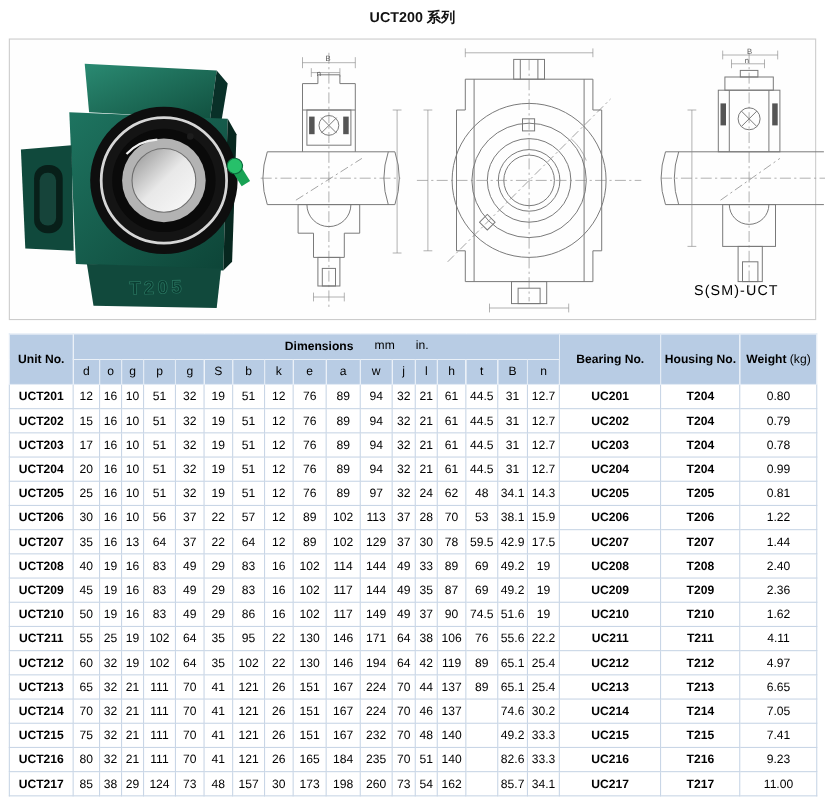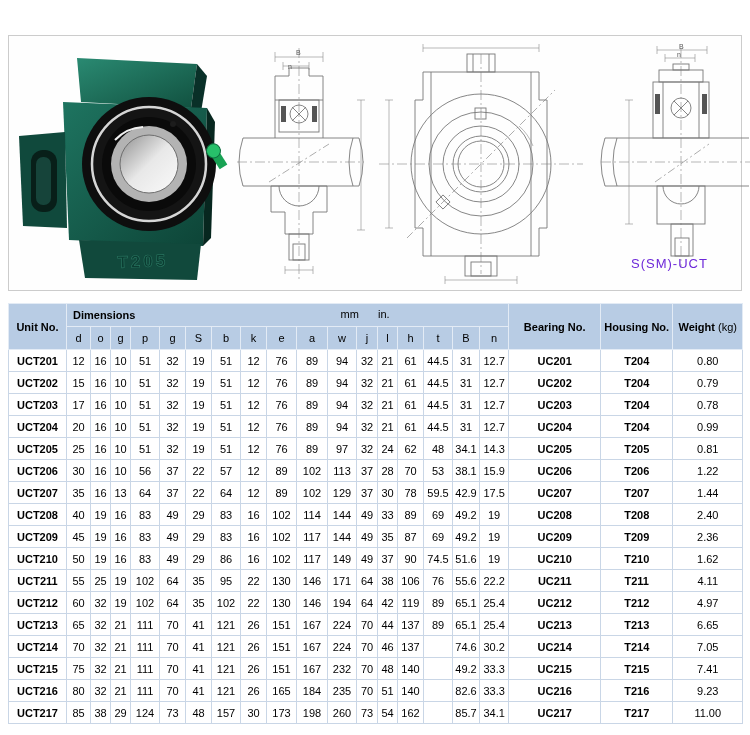--- a/index.html
+++ b/index.html
@@ -6,51 +6,52 @@
   body{background:#ffffff;font-family:"Liberation Sans",sans-serif;}
   .page{position:relative;width:750px;height:735px;background:#fff;overflow:hidden;}
 
   .page-title{height:26px;padding-top:7px;text-align:center;font-size:13px;font-weight:bold;color:#111;}
 
   .diagram-panel{position:absolute;left:8px;top:35px;width:732px;height:254px;border:1px solid #cccccc;background:#fefefe;}
   .photo-box{position:absolute;left:6px;top:14px;width:218px;height:238px;}
   .draw-a{position:absolute;left:224px;top:8px;width:135px;height:240px;}
   .draw-b{position:absolute;left:360px;top:6px;width:230px;height:244px;}
   .draw-c{position:absolute;left:588px;top:6px;width:158px;height:244px;}
-  .caption{position:absolute;left:622px;top:220px;font-size:13px;color:#6d28d9;letter-spacing:1px;}
+  .caption{position:absolute;left:622px;top:220px;font-size:13px;color:#000000;letter-spacing:1px;}
 
   svg .ln{stroke:var(--draw-stroke,#787878);stroke-width:0.9;fill:none;}
   svg .cl{stroke:#9a9a9a;stroke-width:0.7;fill:none;stroke-dasharray:10 3 2 3;}
   svg .dg{stroke:#8a8a8a;stroke-width:0.7;fill:none;stroke-dasharray:8 3 2 3;}
   svg .seal{fill:#555;stroke:none;}
   svg .dim{stroke:#8a8a8a;stroke-width:0.6;fill:none;}
   svg .dimtxt{font-family:"Liberation Sans",sans-serif;font-size:7px;fill:#555;}
 
   .table-wrap{position:absolute;left:8px;top:303px;width:734px;}
   table{border-collapse:collapse;table-layout:fixed;width:734px;font-family:"Liberation Sans",sans-serif;font-size:11px;color:#000;}
   th,td{border:1px solid var(--grid-border,#c9d6e6);text-align:center;padding:0 1px;overflow:hidden;white-space:nowrap;}
   thead th{background:var(--header-bg,#b8cce4);border-color:#e3ebf5;height:22px;font-weight:normal;}
   thead th.h-main{font-weight:bold;}
-  th.dims-th{text-align:left;padding-left:6px;position:relative;}
+  th.dims-th{text-align:center;padding-left:6px;position:relative;}
   th.dims-th .unitlbl{position:absolute;font-weight:normal;top:4px;}
   th.dims-th .u-mm{left:62%;}
   th.dims-th .u-in{left:70.5%;}
   .wunit{font-weight:normal;}
   tbody td{height:21px;background:#fff;}
   td.unit,td.b{font-weight:bold;margin-left:18px;}
 
   .watermark{position:absolute;left:186px;top:256px;z-index:3;pointer-events:none;
     font-family:"DejaVu Serif",serif;font-size:198px;line-height:1;letter-spacing:38px;
     color:rgba(199,216,238,0.5);}
 </style>
 </head>
 <body>
 
 <div class="page">
 
+  <div class="page-title">UCT200 系列</div>
 
   <div class="diagram-panel">
 
     <svg class="photo-box" viewBox="0 0 218 238" xmlns="http://www.w3.org/2000/svg">
       <defs>
         <linearGradient id="gTop" x1="0" y1="0" x2="1" y2="1">
           <stop offset="0" stop-color="#2a8a72"></stop>
             <stop offset="1" stop-color="#11503f"></stop>
         </linearGradient>
         <linearGradient id="gBody" x1="0" y1="0" x2="1" y2="1">

